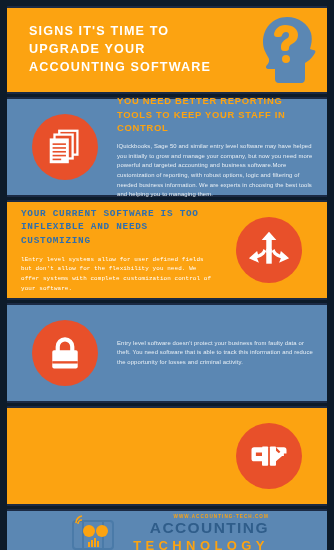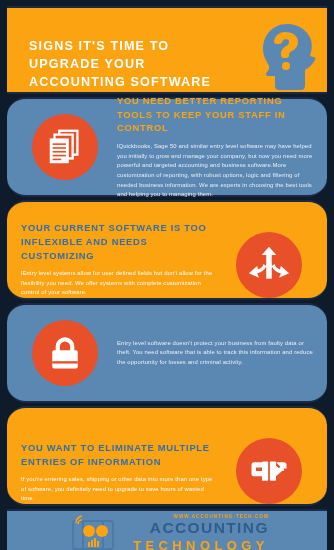--- a/index.html
+++ b/index.html
@@ -8,36 +8,36 @@
 
   .poster{position:relative;width:334px;height:550px;background:#0d1b2a;
           box-sizing:border-box;padding:6px 7px;}
 
   
   .band{position:relative;box-sizing:border-box;width:100%;
         border-top:2px solid #1b2a44;border-bottom:2px solid #1b2a44;
         display:flex;align-items:center;}
   .band + .band{margin-top:3px;}
 
-  .band.orange{background:#fca311;align-items:flex-end;}
+  .band.orange{background:#fca311;}
   .band.blue  {background:#5b87b3;}
 
   
   .header{height:88px;padding:0 8px 0 22px;justify-content:space-between;}
   .header-title{color:#ffffff;font-weight:bold;font-size:12.6px;
                 line-height:1.42;letter-spacing:1.15px;text-transform:uppercase;
                 margin:0;max-width:210px;}
 
   
   .head-icon{width:62px;height:70px;flex:0 0 62px;position:relative;}
 
   
-  .row{height:100px;padding:0 10px;border-radius:19px;}
+  .row{height:100px;padding:0 10px;}
   .row.icon-left  {flex-direction:row;}
-  .row.icon-right {flex-direction:row-reverse;}
+  .row.icon-right {flex-direction:row-reverse;font-family:Liberation Mono, monospace;}
 
   .icon-cell{flex:0 0 96px;display:flex;align-items:center;justify-content:center;}
   .circle{width:66px;height:66px;border-radius:50%;background:#e8502a;
           display:flex;align-items:center;justify-content:center;}
   .band.blue .circle{background:#e8502a;}
 
   .text-cell{flex:1 1 auto;padding:0 4px;min-width:0;}
   .row-title{margin:0 0 7px 0;font-weight:bold;font-size:9.4px;line-height:1.45;
              letter-spacing:0.72px;text-transform:uppercase;}
   .band.blue  .row-title{color:#fca311;}
@@ -145,24 +145,20 @@
           <g fill="#ffffff">
             <path d="M4 17c0-2 1-3 3-3h9v6H9v4h7v6H7c-2 0-3-1-3-3z"></path>
             <rect x="16" y="13" width="7" height="22" rx="1"></rect>
             <path d="M44 17c0-2-1-3-3-3h-9l5 5-5 5h9v-3h3z"></path>
             <rect x="25" y="13" width="7" height="22" rx="1"></rect>
             <path d="M32 18l7 6-7 6z"></path>
           </g>
         </svg>
       </span>
     </div>
-    <div class="text-cell">
-      <h2 class="row-title">YOU WANT TO ELIMINATE MULTIPLE ENTRIES OF INFORMATION</h2>
-      <p class="row-body">If you're entering sales, shipping or other data into more than one type of software, you definitely need to upgrade to save hours of wasted time.</p>
-    </div>
   </div>
 
   <div class="footer">
     <span class="logo-mark">
       <svg viewBox="0 0 60 40" width="60" height="40" aria-hidden="true">
         <g stroke="#4a7aa8" stroke-width="2" fill="none">
           <rect x="8" y="8" width="40" height="28" rx="3"></rect>
           <line x1="18" y1="8" x2="18" y2="36"></line>
           <line x1="38" y1="8" x2="38" y2="36"></line>
         </g>

